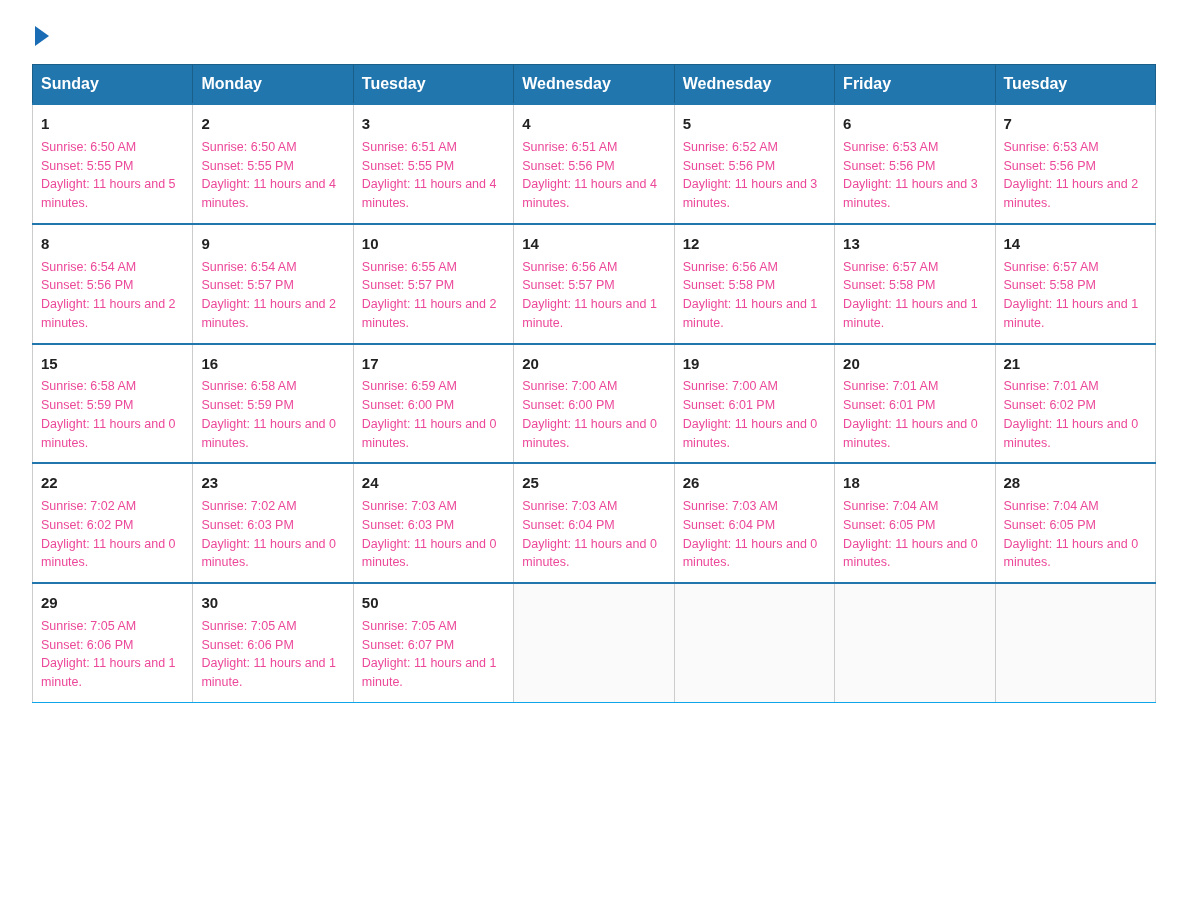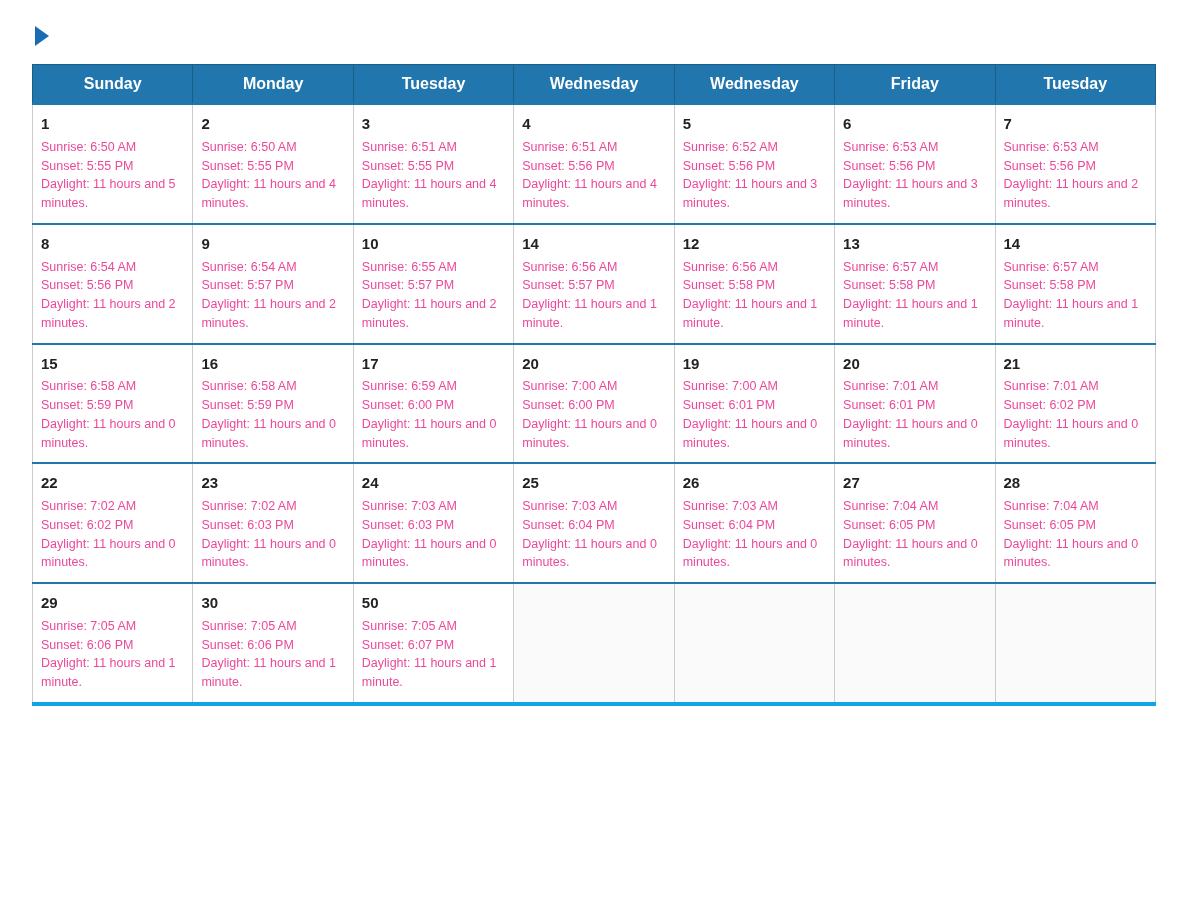--- a/index.html
+++ b/index.html
@@ -67,21 +67,21 @@
       width: 100%;
       border-collapse: collapse;
       table-layout: fixed;
     }
     thead tr th {
       background: #2176ae;
       color: #fff;
       font-size: 16px;
       font-weight: bold;
       padding: 10px 8px;
-      text-align: center;
+      text-align: left;
       border: 1px solid #1a5e8a;
     }
     tbody tr td {
       vertical-align: top;
       padding: 8px 8px 10px 8px;
       border: 1px solid #ccc;
       border-top: 2px solid #2176ae;
       font-size: 13px;
       color: #333;
       line-height: 1.45;
@@ -96,21 +96,21 @@
     .day-info {
       font-size: 12.5px;
       color: #ec4899;
       line-height: 1.5;
     }
     tbody tr td.empty {
       background: #fafafa;
       border-top: 2px solid #2176ae;
     }
     tbody tr:last-child td {
-      border-bottom: 4px solid #0ea5e9;
+      border-bottom: 1px solid #0ea5e9;
     }
   </style>
 </head>
 <body>
 
 <div class="header">
   <div class="logo">
     <div class="logo-block">
       <div class="logo-row1">
         <span class="logo-general"></span>
@@ -243,21 +243,21 @@
         </td>
         <td>
           <div class="day-number">25</div>
         <div class="day-info">Sunrise: 7:03 AM<br>Sunset: 6:04 PM<br>Daylight: 11 hours and 0 minutes.</div>
         </td>
         <td>
           <div class="day-number">26</div>
         <div class="day-info">Sunrise: 7:03 AM<br>Sunset: 6:04 PM<br>Daylight: 11 hours and 0 minutes.</div>
         </td>
         <td>
-          <div class="day-number">27</div>
+          <div class="day-number">18</div>
         <div class="day-info">Sunrise: 7:04 AM<br>Sunset: 6:05 PM<br>Daylight: 11 hours and 0 minutes.</div>
         </td>
         <td>
           <div class="day-number">28</div>
         <div class="day-info">Sunrise: 7:04 AM<br>Sunset: 6:05 PM<br>Daylight: 11 hours and 0 minutes.</div>
         </td>
       </tr>
       <tr>
         <td>
           <div class="day-number">29</div>

